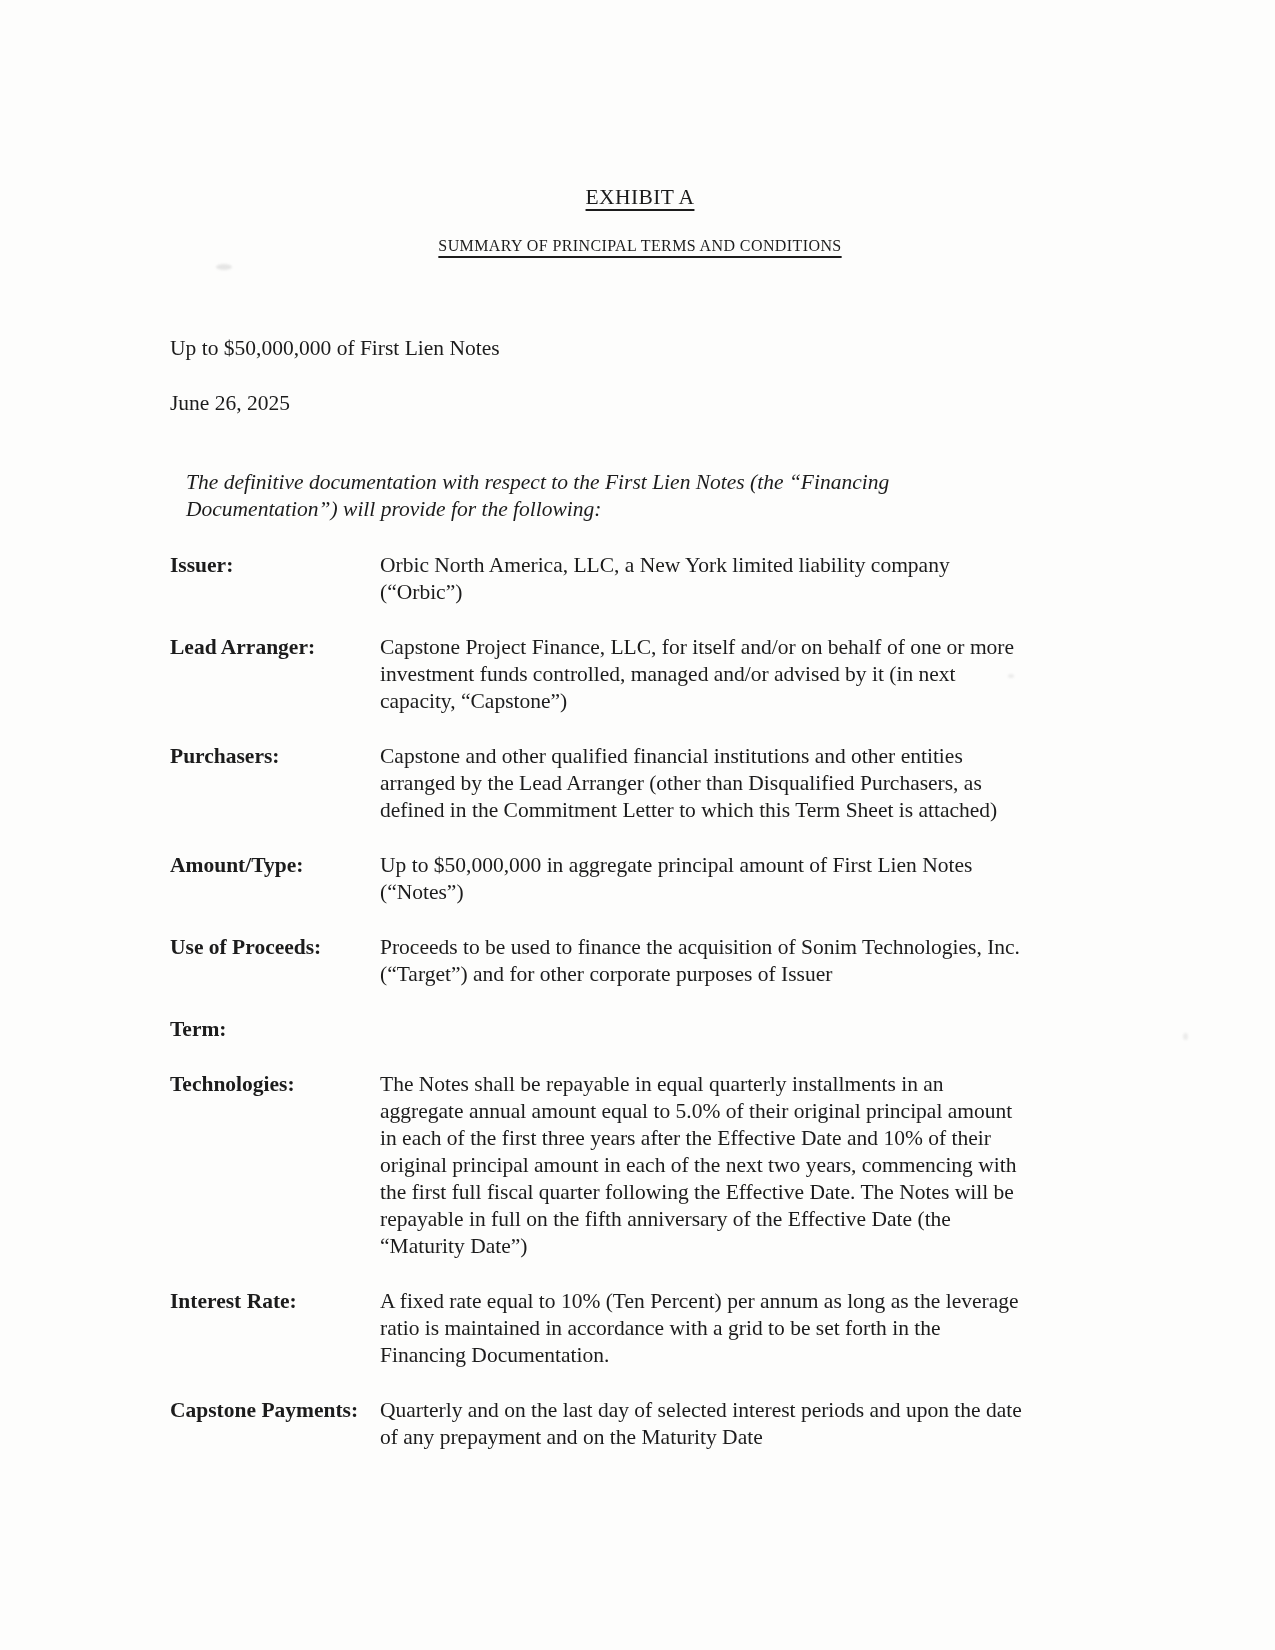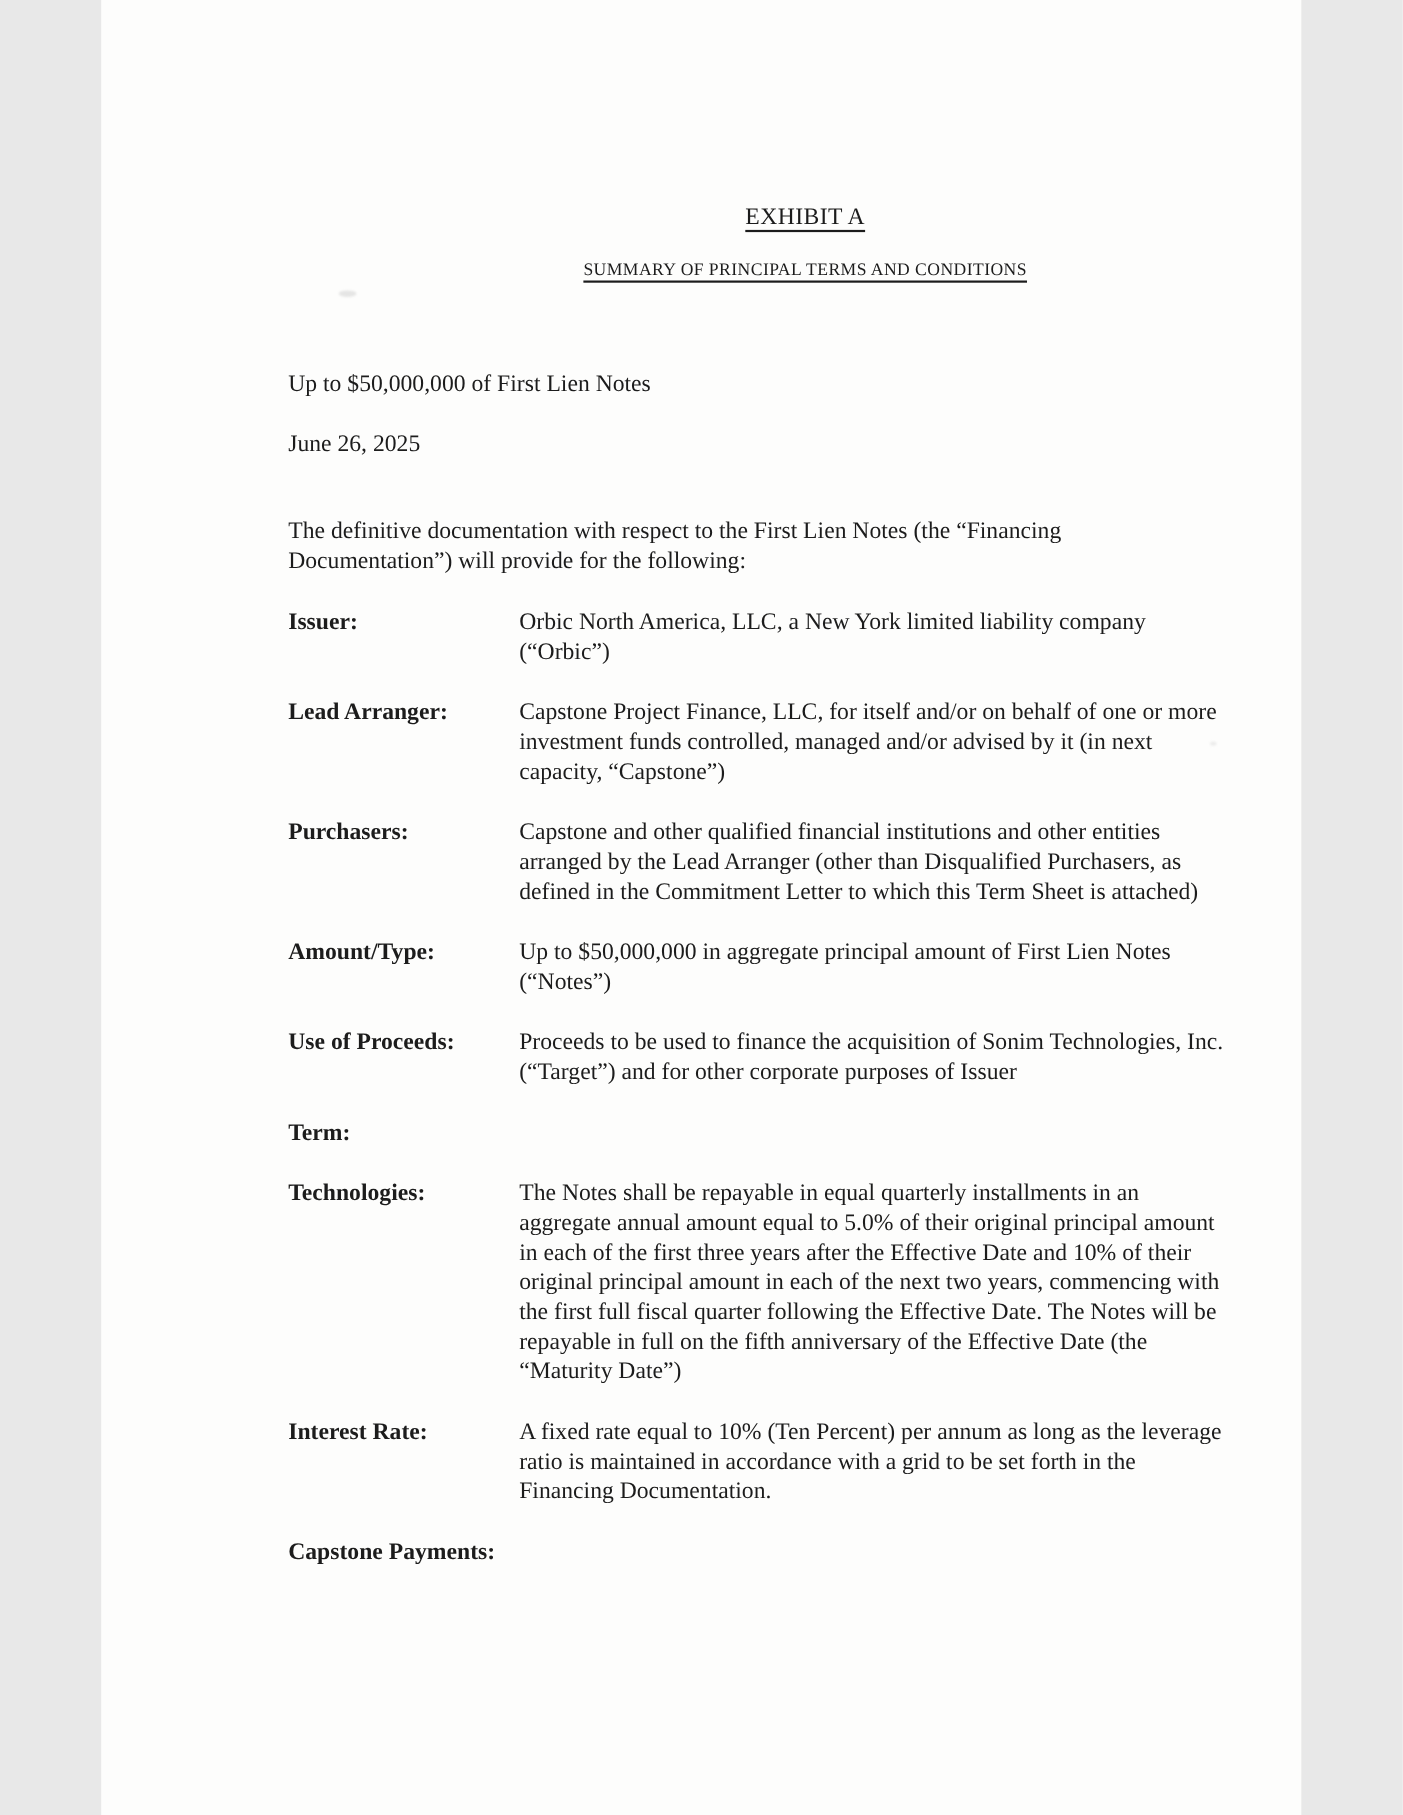--- a/index.html
+++ b/index.html
@@ -1,18 +1,18 @@
 <!DOCTYPE html>
 <html><head>
 <meta charset="utf-8">
 <style>
   html, body { margin: 0; padding: 0; background: #e8e8e8; }
   .page {
     position: relative;
-    width: 1091px;
+    width: 1275px;
     height: 1650px;
     margin: 0 auto;
     background: #fdfdfc;
     font-family: "Liberation Serif", serif;
     color: #1c1c1c;
     overflow: hidden;
   }
   .content {
     position: absolute;
     left: 170px;
@@ -38,22 +38,23 @@
     text-decoration-thickness: 1.5px;
     text-underline-offset: 5px;
     letter-spacing: 0.4px;
     margin: 0 0 76px 0;
     font-weight: normal;
     font-size: 16px;
   }
   .header-line-1 { margin: 0 0 28px 0; }
   .header-line-2 { margin: 0 0 52px 0; }
   .intro {
-    margin: 0 0 29px 0;
+    margin: 0 0 29px 16px;
     white-space: pre-line;
+    font-style: italic;
   }
   .term-row {
     display: flex;
     align-items: flex-start;
     margin-bottom: 28px;
   }
   .term-label {
     width: 210px;
     flex-shrink: 0;
     font-weight: bold;
@@ -144,16 +145,18 @@
 
     <div class="term-row">
       <div class="term-label">Interest Rate:</div>
       <div class="term-value">A fixed rate equal to 10% (Ten Percent) per annum as long as the leverage
 ratio is maintained in accordance with a grid to be set forth in the
 Financing Documentation.</div>
     </div>
 
     <div class="term-row">
       <div class="term-label">Capstone Payments:</div>
+      <div class="term-value">Quarterly and on the last day of selected interest periods and upon the date
+of any prepayment and on the Maturity Date</div>
     </div>
 
   </div>
 </div>
 
 </body></html>

